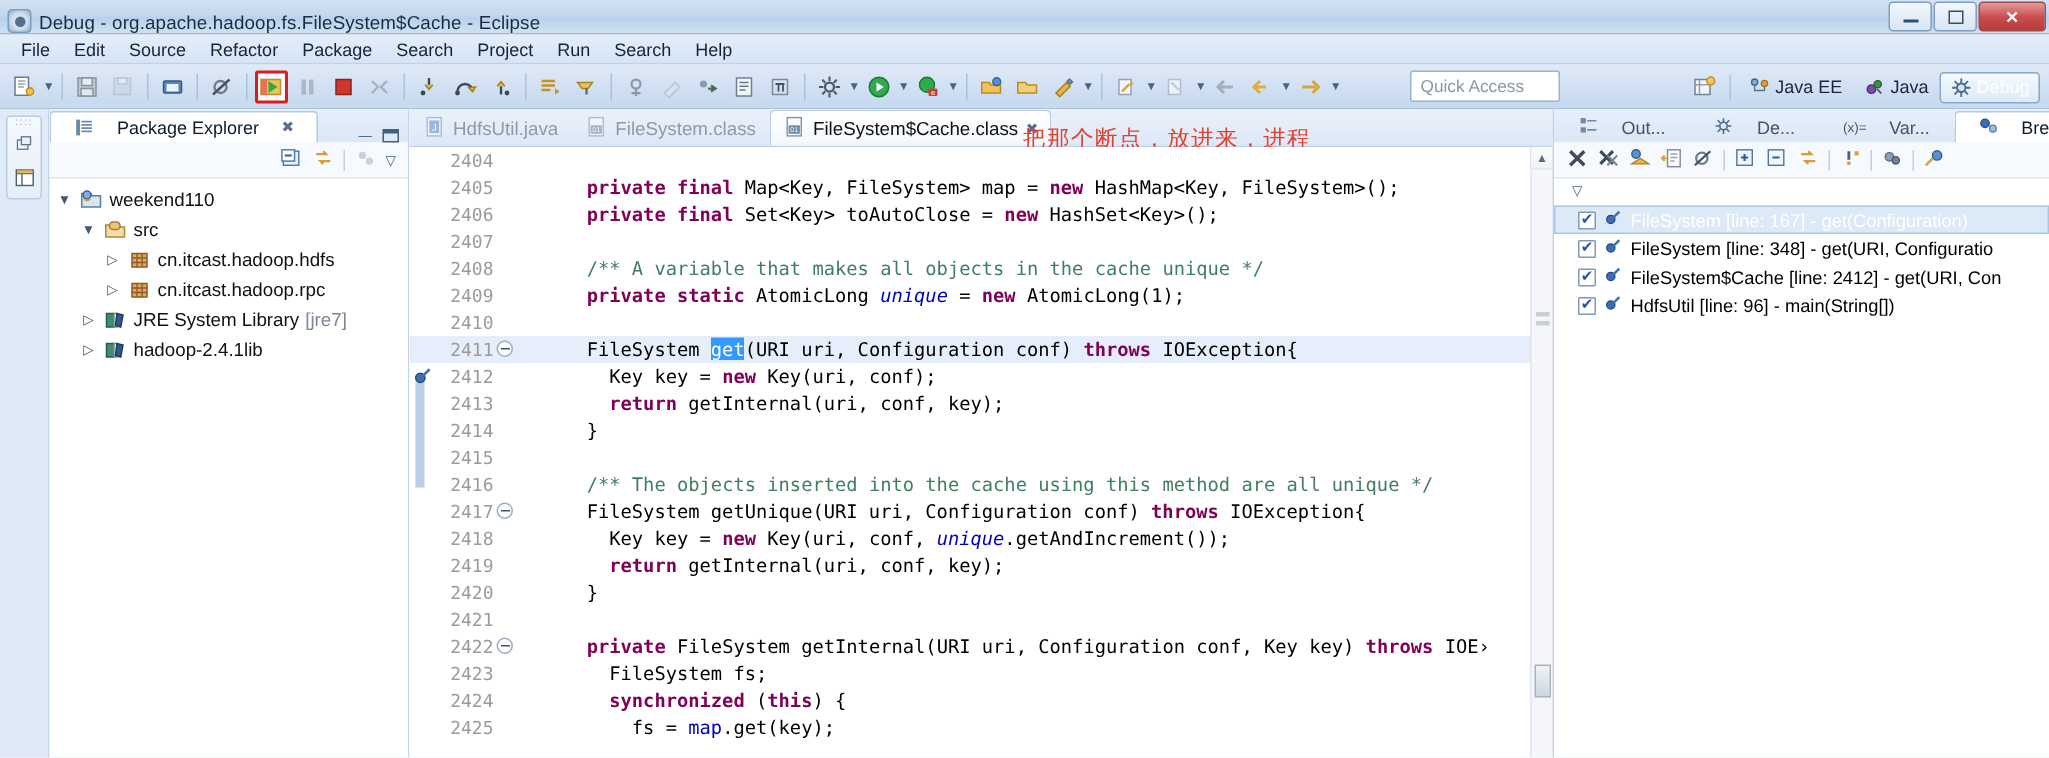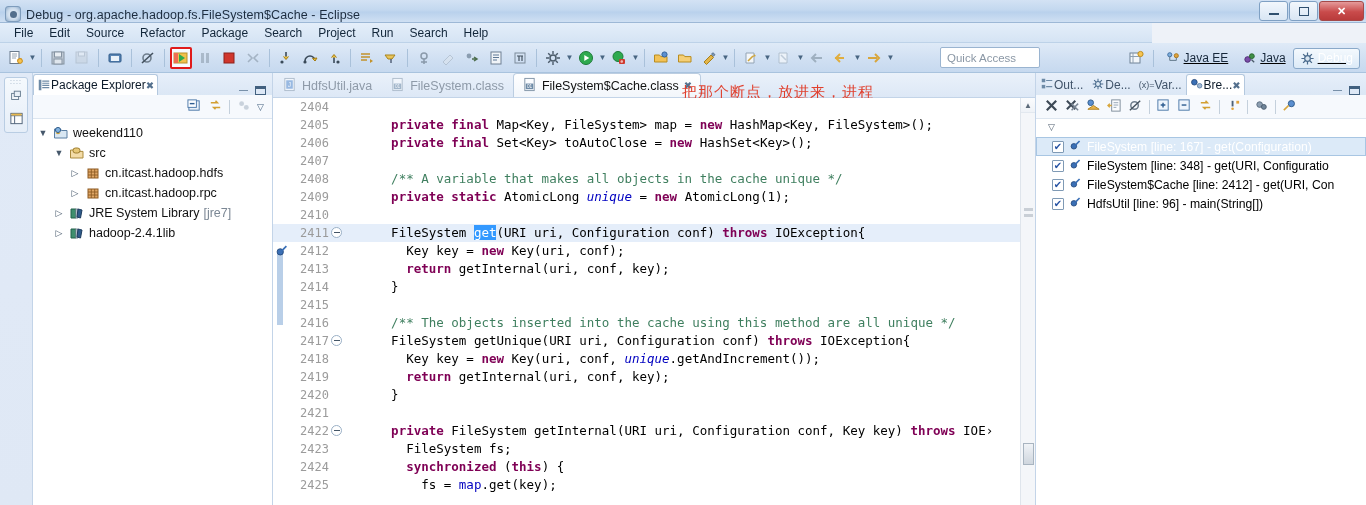--- a/index.html
+++ b/index.html
@@ -29,21 +29,21 @@
   .wbtn{ width:29px;height:20px;margin-left:1px;border:1px solid #7fa0c3;border-radius:3px;
     background:linear-gradient(to bottom,#f2f7fc,#d9e6f4);
     display:flex;align-items:center;justify-content:center;color:#30506f;font-size:11px;}
   .wbtn.close{ width:45px;border-color:#a34a4a;
     background:linear-gradient(to bottom,#e59a9a,#c94b4b 55%,#b93b3b);color:#fff;font-weight:bold;}
   .wbtn .min{display:block;width:10px;height:2px;background:#30506f;margin-top:6px;}
   .wbtn .max{display:block;width:10px;height:9px;border:1.5px solid #30506f;}
 
   
   .menubar{
-    position:absolute;left:0;top:23px;width:1152px;height:20px;
+    position:absolute;left:0;top:23px;width:1366px;height:20px;
     background:linear-gradient(to bottom,#e4eefa,#d5e4f4);
     border-bottom:1px solid #bdd2e8;
     display:flex;align-items:center;padding-left:6px;
   }
   .menu-item{ padding:1px 8px; font-size:12px; color:#12263a; cursor:default;}
 
   
   .toolbar{
     position:absolute;left:0;top:43px;width:1366px;height:30px;
     background:linear-gradient(to bottom,#dfeaf7,#cfdff2 60%,#c6d9ef);
@@ -53,42 +53,42 @@
   .tbtn{ width:22px;height:22px;margin:0 1px;display:flex;align-items:center;justify-content:center;
     border:1px solid transparent;border-radius:3px;position:relative;}
   .tbtn.active{ border:2px solid #e01b1b; border-radius:2px; background:#f7fbff;}
   .tsep{ width:1px;height:18px;margin:0 4px;background:#a9c1da;}
   .arrw{ width:9px;height:22px;display:flex;align-items:center;justify-content:center;color:#486581;font-size:8px;}
   .qaccess{
     position:absolute; right:326px; top:4px; width:100px; height:21px;
     background:#fff;border:1px solid #9ab4d0;border-radius:2px;
     display:flex;align-items:center;padding-left:6px;color:#8a97a5;font-size:11.5px;
   }
-  .persp{ position:absolute; right:6px; top:3px; display:flex;align-items:center;height:24px;text-decoration:underline;}
+  .persp{ position:absolute; right:6px; top:3px; display:flex;align-items:center;height:24px;}
   .persp-btn{ display:flex;align-items:center;gap:3px;padding:2px 6px;border:1px solid transparent;
     border-radius:3px;font-size:12px;color:#17283b;}
   .persp-btn.sel{ border-color:#8aa9c9;background:linear-gradient(to bottom,#f4f9fd,#dceaf7);}
   .persp-sep{ width:1px;height:17px;background:#a9c1da;margin:0 5px;}
 
   
   .rail{
     position:absolute;left:0;top:73px;width:33px;height:432px;
     background:linear-gradient(to bottom,#e1eaf7,#dfe8f5);
     border-right:1px solid #c3d4e8;
   }
   .rail-box{ margin:4px 4px 0 4px; width:24px; border:1px solid #b9cde3; border-radius:3px;
     background:linear-gradient(to bottom,#f5f9fd,#e6eef8); padding-bottom:3px;}
   .rail-grip{ height:7px; display:flex; align-items:center; justify-content:center; color:#8aa0b8; font-size:7px; letter-spacing:1px;}
   .rail-ico{ width:22px;height:22px;display:flex;align-items:center;justify-content:center;}
 
   
   .panel{ position:absolute; background:#fff; }
   .ptabs{ height:22px; display:flex; align-items:flex-end;
     background:linear-gradient(to bottom,#e7effa,#dbe7f5); }
-  .ptab{ height:21px; display:flex;align-items:center;gap:0; padding:0 3px;
+  .ptab{ height:21px; display:flex;align-items:center;gap:15px; padding:0 15px;
     font-size:12px; color:#1d2d40; border:1px solid transparent; border-bottom:none;
     border-top-left-radius:3px;border-top-right-radius:3px;}
   .ptab.sel{ background:#fff; border-color:#b4c8de; color:#0d1b2a;}
   .ptab.dim{ color:#4a6customer; color:#41546a;}
   .pclose{ font-size:10px; color:#54708d; }
   .pctrl{ margin-left:auto; display:flex; align-items:center; gap:7px; padding-right:6px; color:#41607f;}
   .ptool{ height:24px; display:flex; align-items:center; justify-content:flex-end; gap:6px;
     background:#f6f9fd; border-bottom:1px solid #dde6f0; padding:0 8px;}
   .ptool.left{ justify-content:flex-start; }
 

